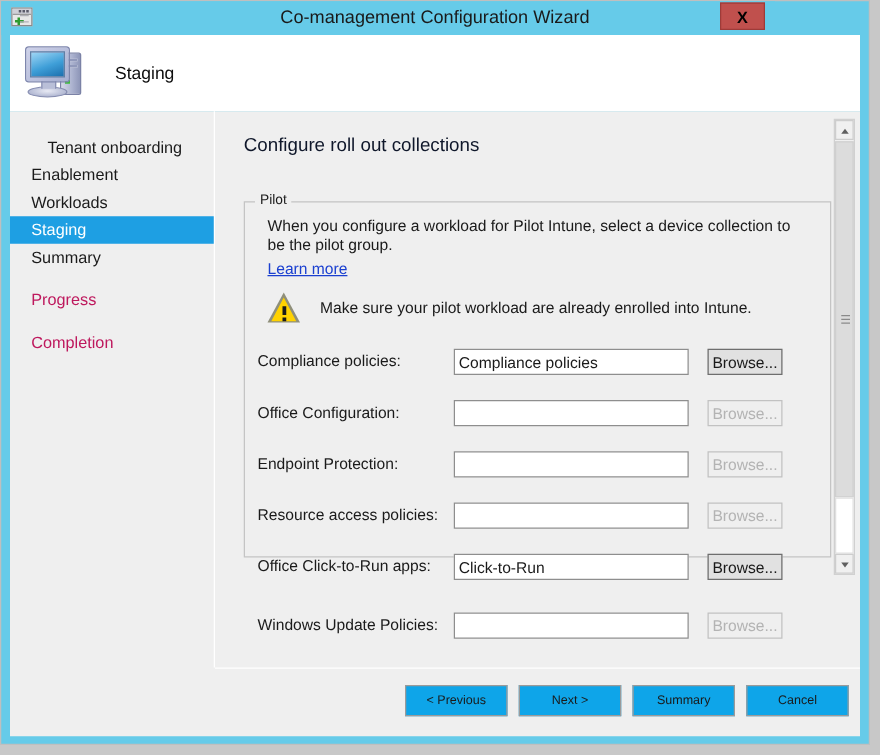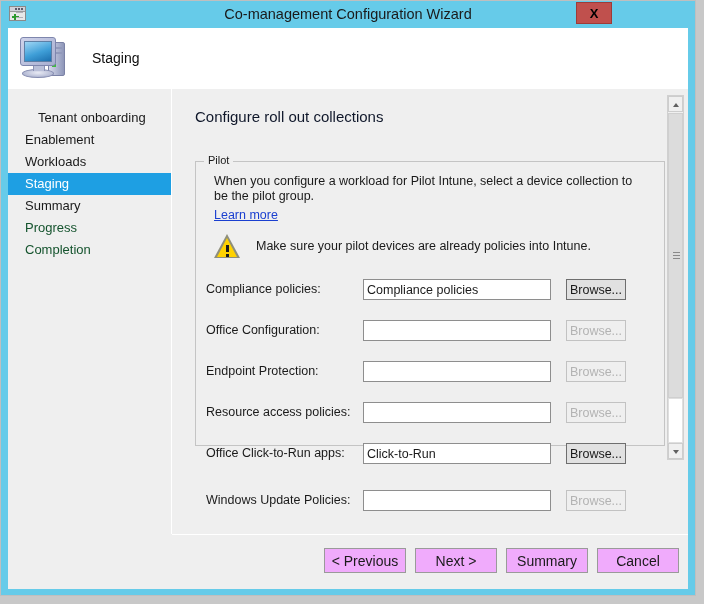--- a/index.html
+++ b/index.html
@@ -216,22 +216,23 @@
     color: #1a1a1a;
     cursor: pointer;
     white-space: nowrap;
   }
   .nav-item.first { margin-top: 18px; margin-left: 13px; }
   .nav-item.selected {
     background: #1e9fe3;
     color: #ffffff;
   }
   .nav-item.disabled {
-    color: #14532d;
+    color: #be185d;
     cursor: default;
+    margin-top: 12px;
   }
 
   
   .content {
     position: absolute;
     left: 164px; top: 0;
     width: 516px;
     height: 445px;
   }
   .page-heading {
@@ -444,25 +445,25 @@
     position: absolute;
     left: 164px; top: 446px;
     width: 516px;
     height: 54px;
   }
   .foot-btn {
     position: absolute;
     top: 13px;
     width: 82px;
     height: 25px;
-    background: #f0abfc;
+    background: #0ea5e9;
     border: 1px solid #9a9a9a;
     box-sizing: border-box;
     font-family: "Liberation Sans", sans-serif;
-    font-size: 14px;
+    font-size: 10px;
     color: #1a1a1a;
     cursor: pointer;
     padding: 0;
   }
   .fb-prev { left: 152px; }
   .fb-next { left: 243px; }
   .fb-summary { left: 334px; }
   .fb-cancel { left: 425px; }
 </style>
 </head>
@@ -523,21 +524,21 @@
         <div class="gb-desc">When you configure a workload for Pilot Intune, select a device collection to be the pilot group.</div>
         <a class="learn-more">Learn more</a>
 
         <div class="warn-row">
           <div class="warn-icon">
             <div class="tri"></div>
             <div class="tri-in"></div>
             <div class="bang"></div>
             <div class="bang-dot"></div>
           </div>
-          <div class="warn-text">Make sure your pilot devices are already policies into Intune.</div>
+          <div class="warn-text">Make sure your pilot workload are already enrolled into Intune.</div>
         </div>
 
         <div class="field-row" style="top:117px;">
           <div class="field-label">Compliance policies:</div>
           <input class="field-input" type="text" value="Compliance policies" style="">
           <button class="browse-btn">Browse...</button>
         </div>
 
         <div class="field-row" style="top:158px;">
           <div class="field-label">Office Configuration:</div>

